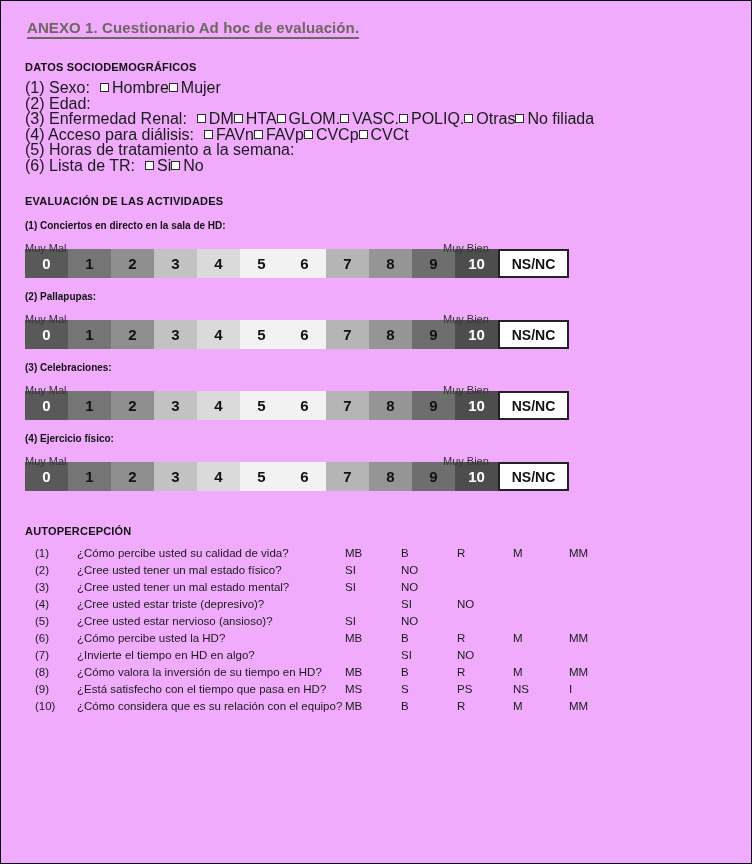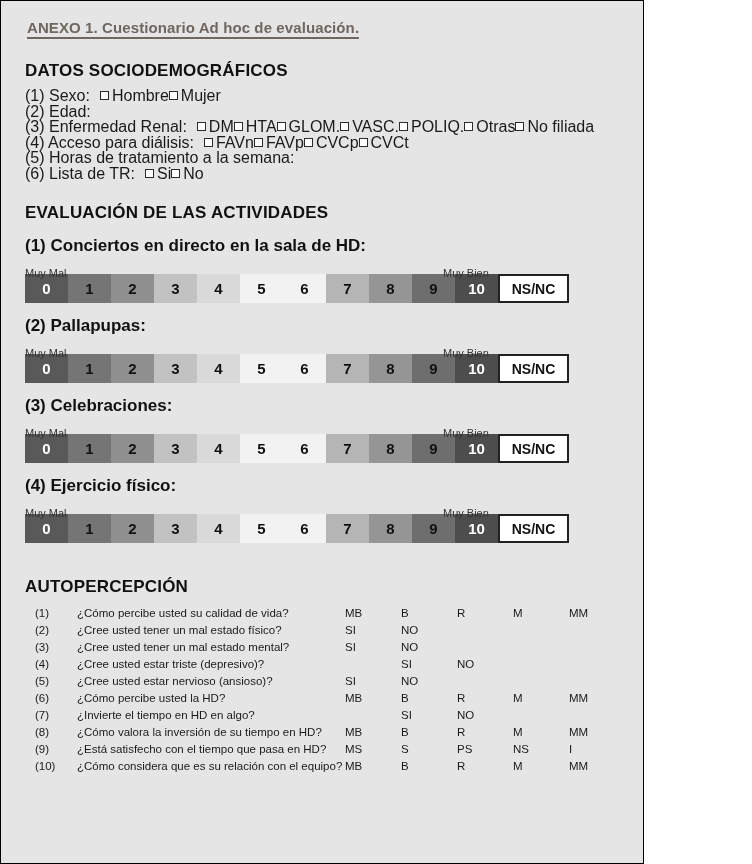--- a/index.html
+++ b/index.html
@@ -7,43 +7,43 @@
   body {
     width: 752px;
     height: 864px;
     background: #ffffff;
     font-family: "Liberation Sans", sans-serif;
     color: #1a1a1a;
     overflow: hidden;
   }
   .page {
     position: relative;
-    width: 644px;
+    width: 752px;
     height: 864px;
     border: 1.5px solid #000000;
-    background: #e5e5e5;
+    background: #f0abfc;
     padding: 0;
   }
   .inner { padding: 16px 20px 0 24px; }
 
   
   .doc-title {
     font-size: 15px;
     font-weight: bold;
     color: #6e6760;
     letter-spacing: 0.1px;
     border-bottom: 2px solid #6e6760;
     display: inline-block;
     padding-bottom: 1px;
     margin: 2px 0 0 2px;
   }
 
   
   .section-heading {
-    font-size: 17px;
+    font-size: 11px;
     font-weight: bold;
     letter-spacing: 0.2px;
     color: #111111;
     margin: 22px 0 7px 0;
   }
   .section-heading.indent { margin-left: 0; }
 
   
   .demo-line {
     font-size: 16px;
@@ -67,21 +67,21 @@
     height: 9px;
     border: 1.3px solid #2b2b2b;
     background: #ffffff;
     margin-right: 3px;
     flex: 0 0 auto;
   }
 
   
   .scale-block { margin-top: 13px; }
   .scale-title {
-    font-size: 17px;
+    font-size: 10px;
     font-weight: bold;
     color: #111111;
     margin-bottom: 3px;
   }
   .anchor-row {
     position: relative;
     height: 14px;
     width: 544px;
     margin-left: 0;
   }

